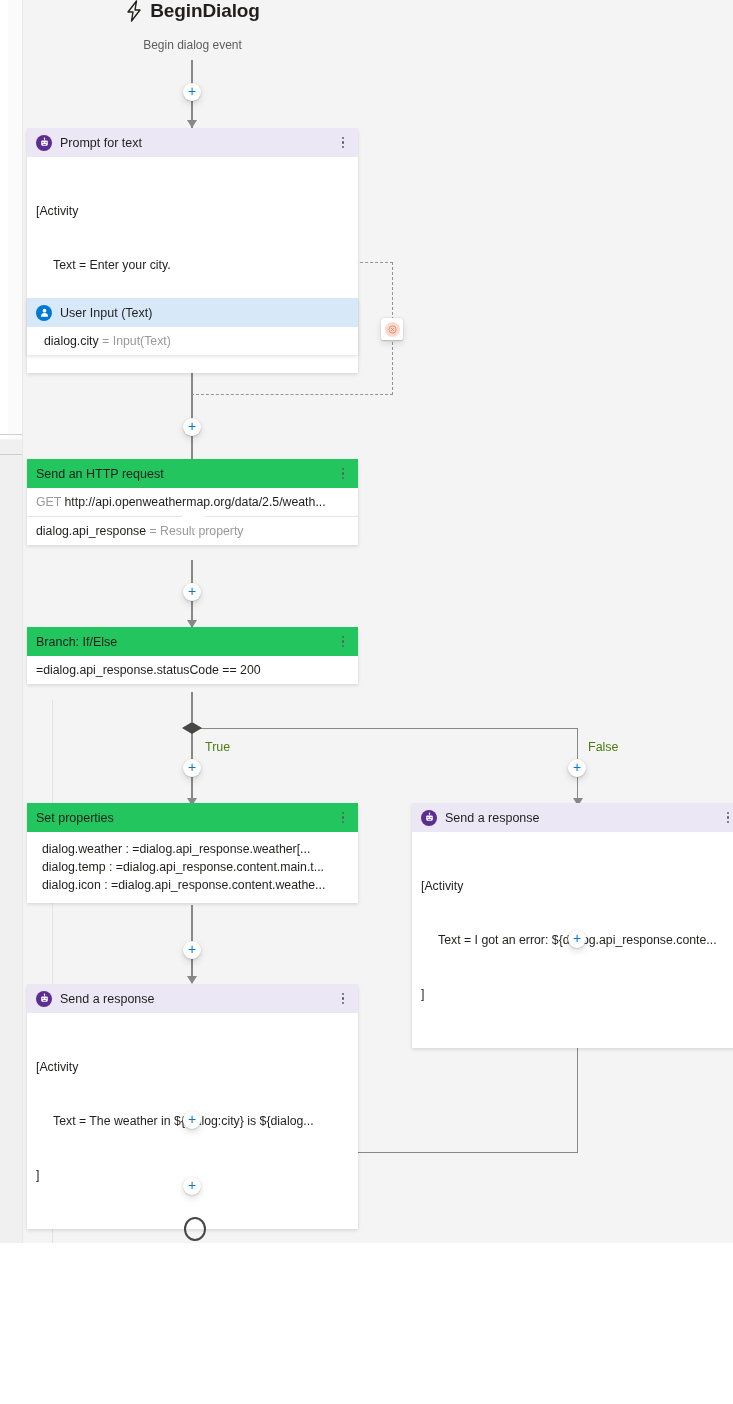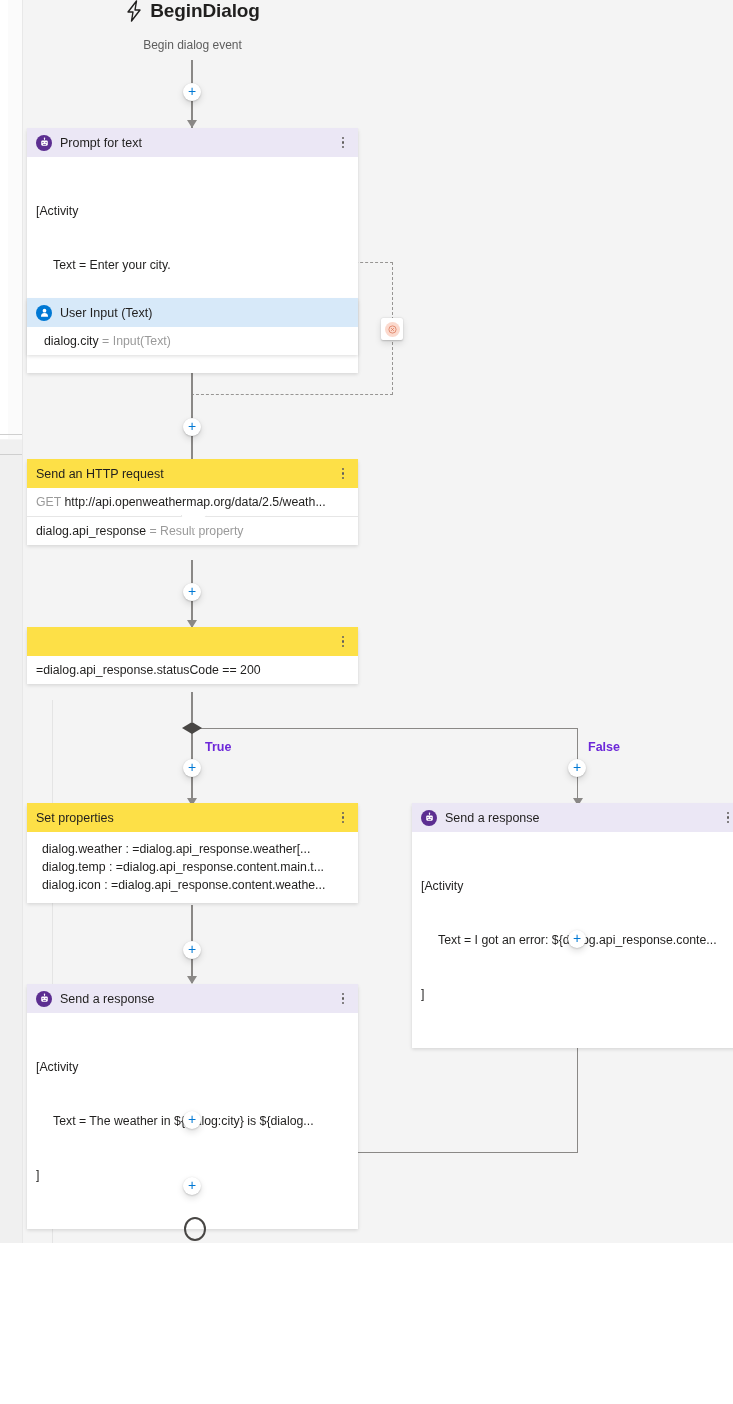--- a/index.html
+++ b/index.html
@@ -127,22 +127,21 @@
     font-size: 14px;
     line-height: 1;
     font-weight: 400;
     cursor: pointer;
     z-index: 6;
   }
   .plus-btn::before { content: "+"; position: relative; top: -1px; }
   .branch-label {
     position: absolute;
     font-size: 12.5px;
-    color: #6d28d9;
-    font-weight: bold;
+    color: #4d7c0f;
   }
   .diamond {
     position: absolute;
     width: 20px; height: 12px;
     z-index: 5;
   }
   .diamond::before {
     content: "";
     position: absolute;
     left: 0; top: 0;
@@ -211,21 +210,21 @@
   }
   .node-head .title {
     font-size: 12.5px;
     color: #201f1e;
     flex: 1;
     white-space: nowrap;
     overflow: hidden;
   }
   .head-purple { background: #ebe7f5; }
   .head-blue   { background: #d7e9f9; }
-  .head-grey   { background: #fde047; }
+  .head-grey   { background: #22c55e; }
   .head-icon {
     width: 16px; height: 16px;
     border-radius: 50%;
     margin-right: 8px;
     flex: 0 0 auto;
     display: flex; align-items: center; justify-content: center;
   }
   .icon-bot  { background: #5c2e91; }
   .icon-user { background: #0078d4; }
   .kebab {
@@ -393,20 +392,21 @@
       <span class="muted">Result property</span>
     </div>
   </div>
 
   <div class="vline" style="left:191px; top:560px; height:68px;"></div>
   <div class="arrowhead" style="left:187px; top:620px;"></div>
   <div class="plus-btn" style="left:183px; top:583px;"></div>
 
   <div class="node" style="left:27px; top:627px; width:331px;">
     <div class="node-head head-grey">
+      <span class="title">Branch: If/Else</span>
       <span class="kebab">
           <i></i>
           <i></i>
           <i></i>
         </span>
     </div>
     <div class="node-row">=dialog.api_response.statusCode == 200</div>
   </div>
 
   <div class="vline" style="left:191px; top:692px; height:30px;"></div>

